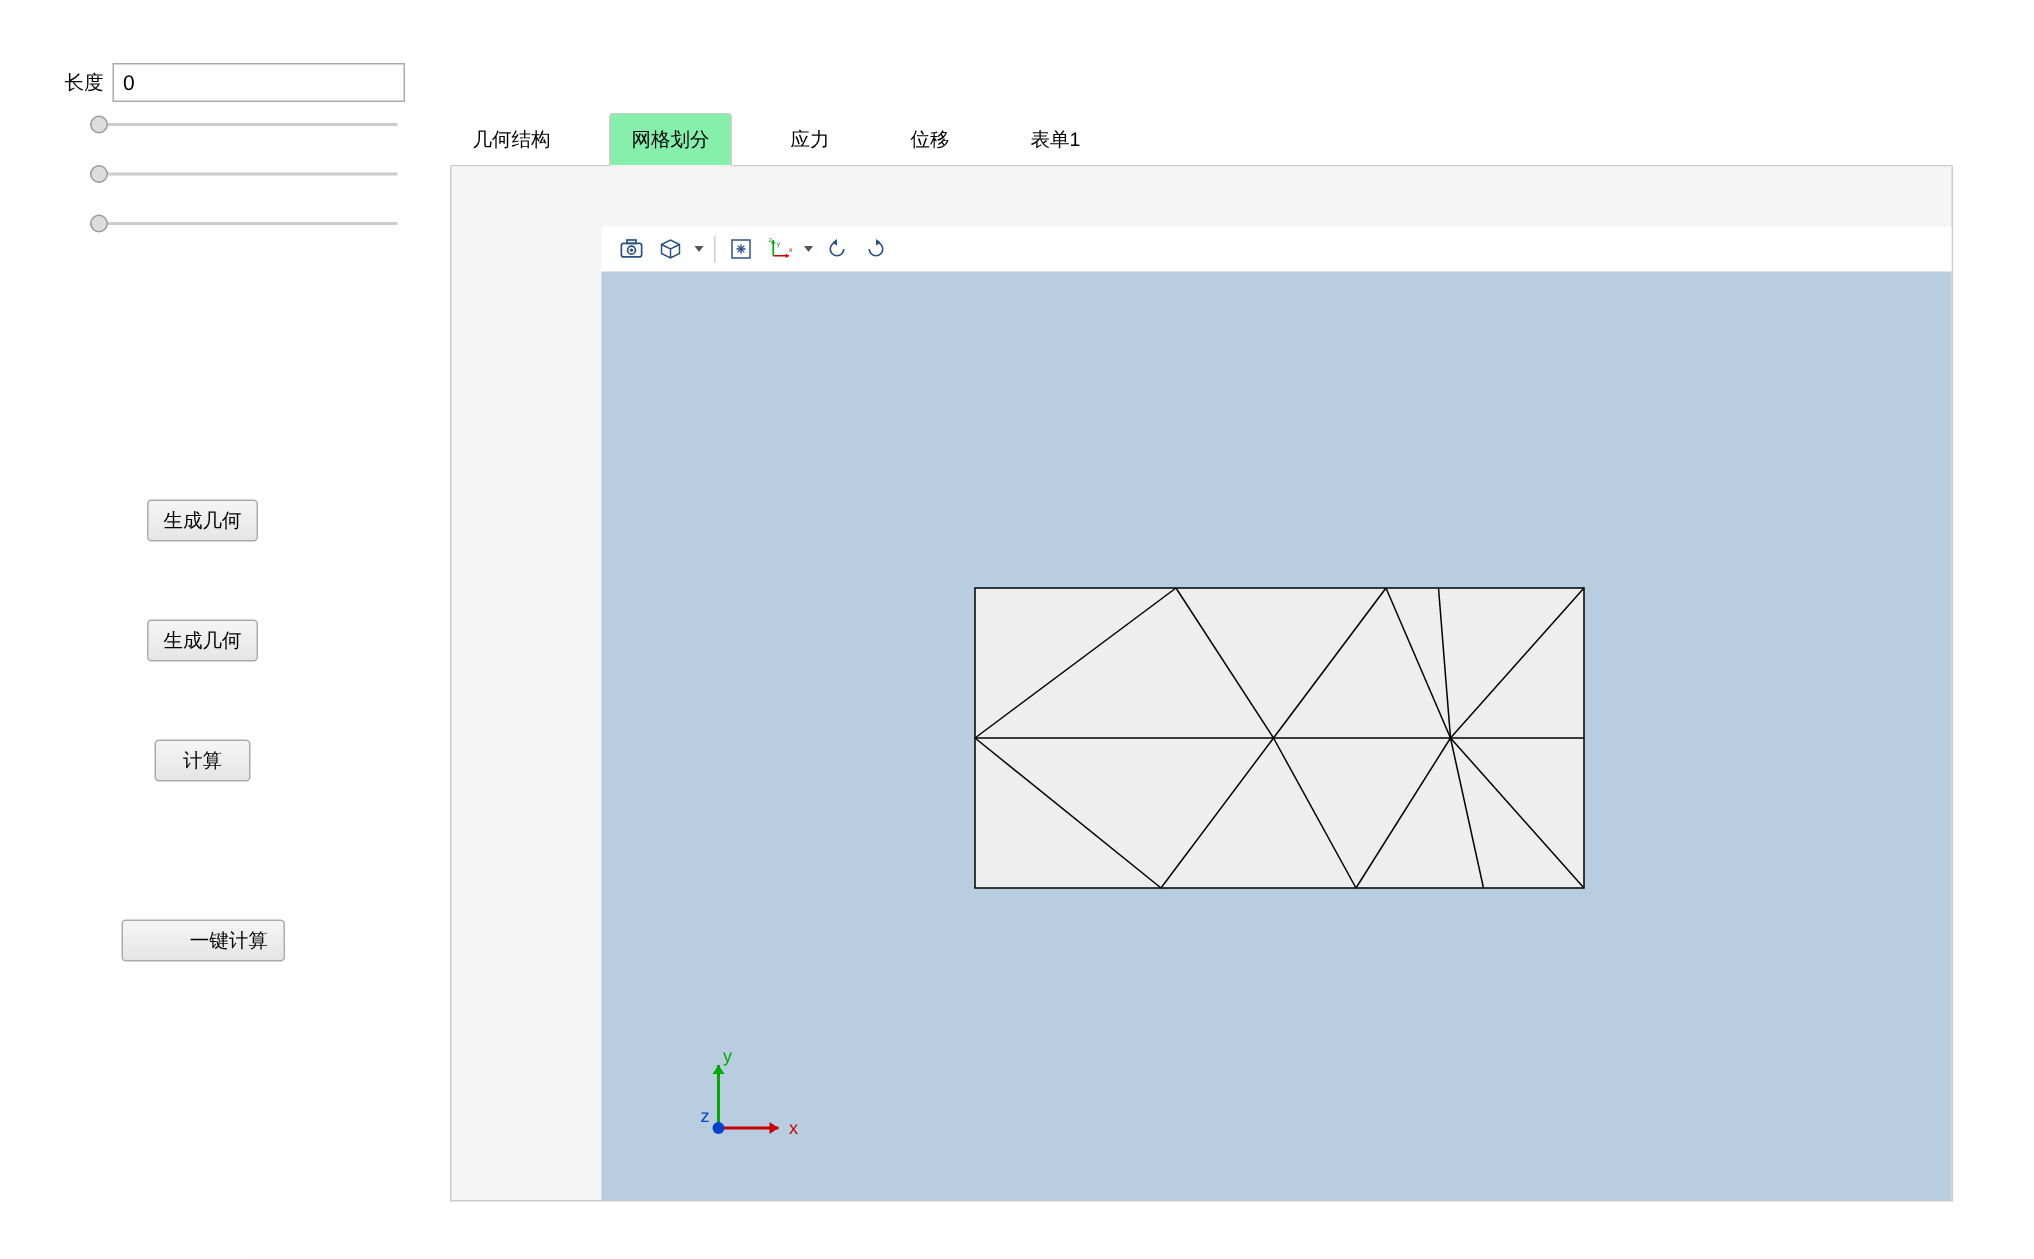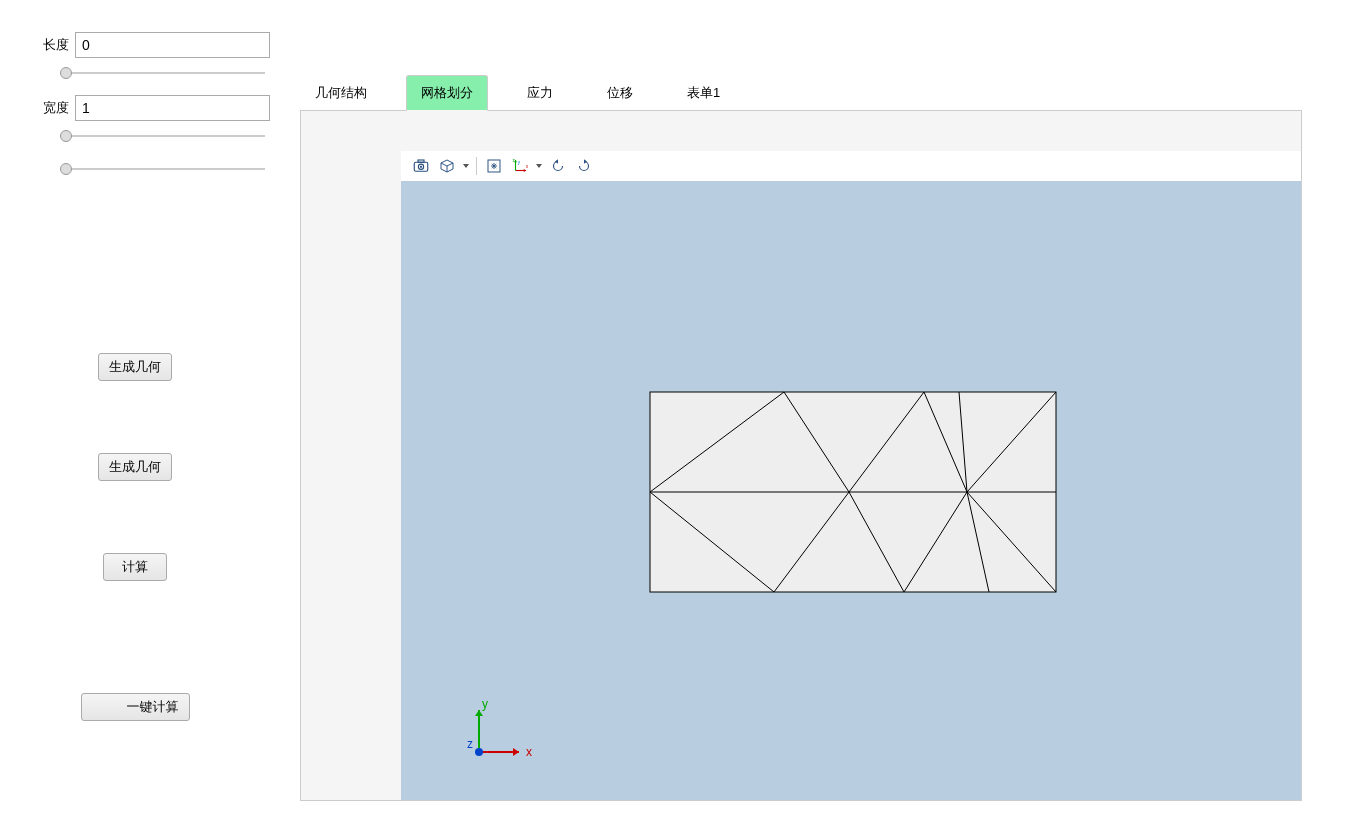--- a/index.html
+++ b/index.html
@@ -14,20 +14,21 @@
     }
     .sidebar {
       width: 300px;
       padding: 32px 30px 0 0;
       position: relative;
     }
     .param-row {
       display: flex;
       align-items: center;
       margin-bottom: 4px;
+      margin-top: 10px;
       justify-content: center;
     }
     .param-label {
       width: 95px;
       text-align: right;
       padding-right: 6px;
       font-size: 13px;
     }
     .param-input {
       flex: 1;
@@ -67,21 +68,21 @@
     }
     .btn-group {
       display: flex;
       flex-direction: column;
       align-items: center;
       margin-top: 180px;
     }
     .action-btn {
       min-width: 64px;
       padding: 4px 10px;
-      margin-bottom: 72px;
+      margin-bottom: 52px;
       font-size: 13px;
       background: linear-gradient(#f5f5f5, #e5e5e5);
       border: 1px solid #aaa;
       border-radius: 3px;
       cursor: pointer;
     }
     .action-btn:last-of-type { margin-top: 40px; padding-left: 45px; }
     .main {
       flex: 1;
       padding-top: 75px;
@@ -168,24 +169,20 @@
 
 <div class="sidebar">
   <div class="param-row">
     <label class="param-label">长度</label>
     <input class="param-input" value="0" style="">
   </div>
   <div class="slider-row">
     <input type="range" class="slider" min="0" max="100" value="0" style="">
   </div>
 
-  <div class="param-row">
-    <label class="param-label">宽度</label>
-    <input class="param-input" value="1" style="">
-  </div>
   <div class="slider-row">
     <input type="range" class="slider" min="0" max="100" value="0" style="">
   </div>
 
   <div class="slider-row">
     <input type="range" class="slider" min="0" max="100" value="0" style="">
   </div>
 
   <div class="btn-group">
     <button class="action-btn">生成几何</button>

